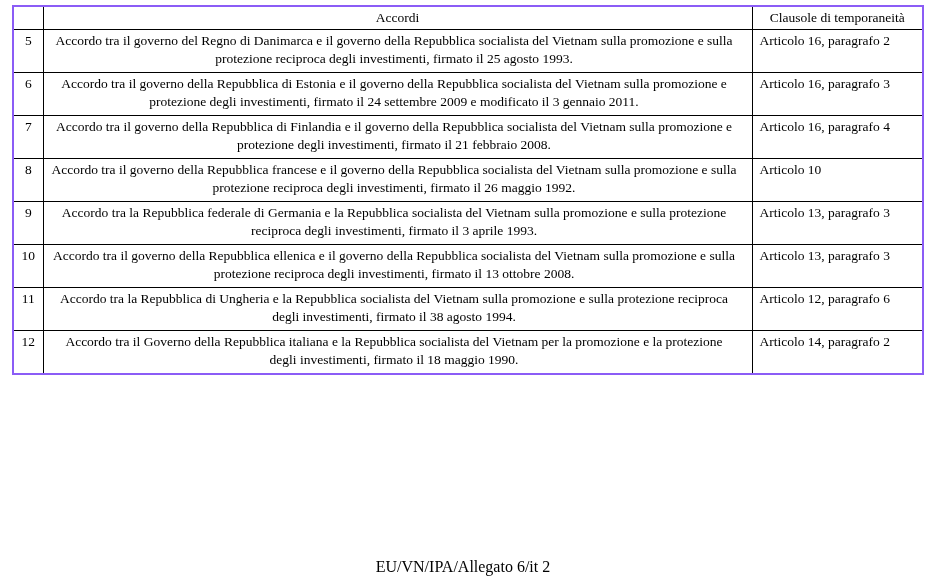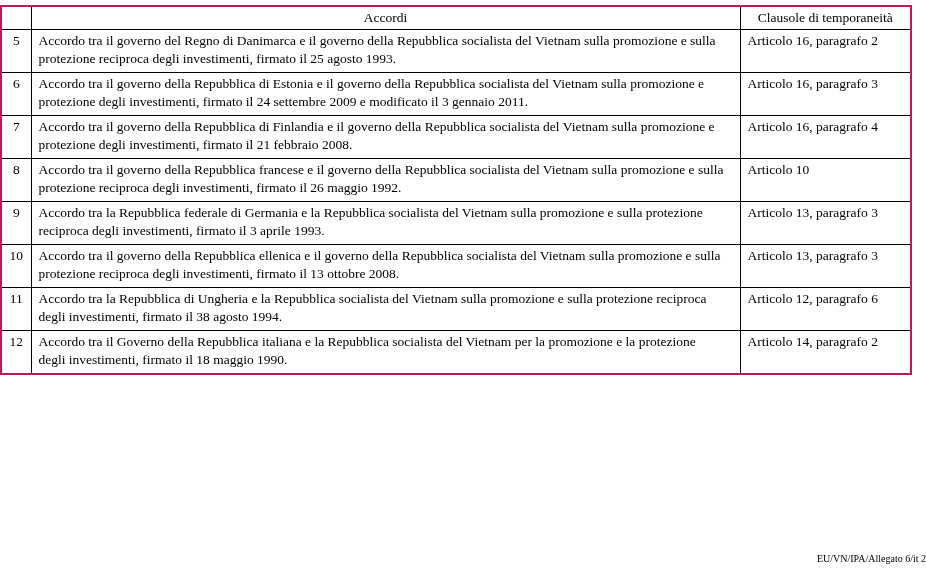--- a/index.html
+++ b/index.html
@@ -10,26 +10,26 @@
     width: 926px;
     height: 588px;
     background: #ffffff;
     position: relative;
     font-family: "Liberation Serif", "DejaVu Serif", serif;
     color: #000000;
     overflow: hidden;
   }
   table.doc-table {
     position: absolute;
-    left: 0;
+    left: 12px;
     top: 5px;
     width: 910px;
     border-collapse: collapse;
     table-layout: fixed;
-    border: 2px solid #be185d;
+    border: 2px solid #8b5cf6;
   }
   table.doc-table col.col-num      { width: 30px; }
   table.doc-table col.col-accordi  { width: 709px; }
   table.doc-table col.col-clausola { width: 171px; }
   table.doc-table th,
   table.doc-table td {
     border: 1px solid #000000;
     vertical-align: top;
     font-size: 13.5px;
     line-height: 17.5px;
@@ -44,34 +44,34 @@
   }
   table.doc-table tbody td {
     height: 37px;
   }
   table.doc-table td.cell-num {
     text-align: center;
     padding-left: 1px;
     padding-right: 1px;
   }
   table.doc-table td.cell-accordo {
-    text-align: left;
+    text-align: center;
     padding-right: 14px;
   }
   table.doc-table td.cell-clausola {
     text-align: left;
     margin-left: 32px;
   }
   .page-footer {
     position: absolute;
     left: 0;
     right: 0;
-    bottom: 21px;
-    text-align: right;
-    font-size: 10px;
+    bottom: 13px;
+    text-align: center;
+    font-size: 16px;
     line-height: 16px;
   }
 </style>
 </head>
 <body>
 
 <table class="doc-table">
   <colgroup>
     <col class="col-num">
     <col class="col-accordi">

